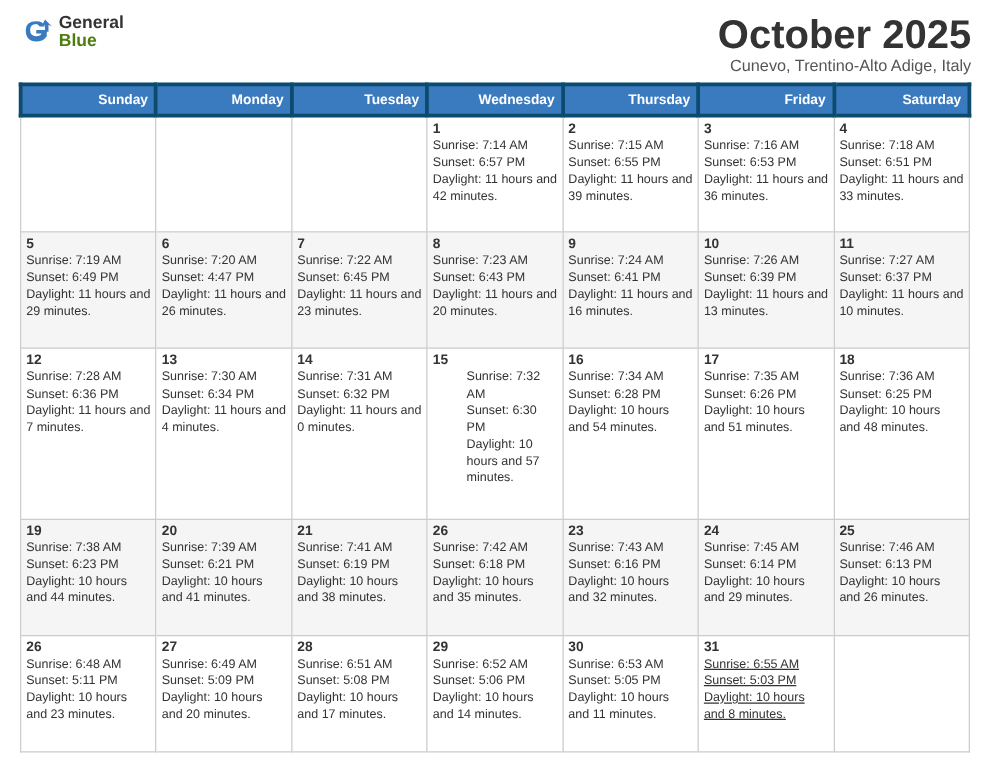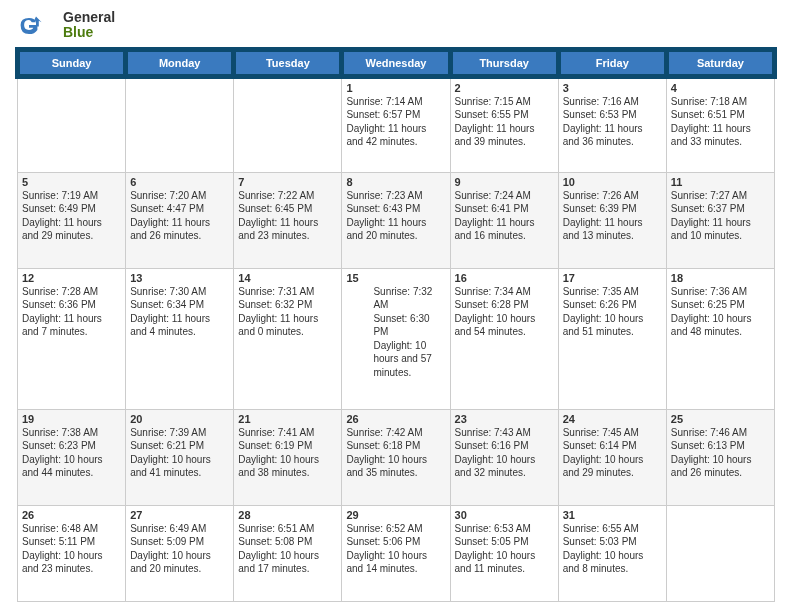--- a/index.html
+++ b/index.html
@@ -18,22 +18,22 @@
       flex-direction: column;
     }
     .header {
       display: flex;
       align-items: flex-start;
       justify-content: space-between;
       margin-bottom: 6px;
     }
     .logo {
       display: flex;
-      align-items: center;
-      gap: 20px;
+      align-items: flex-start;
+      gap: 4px;
     }
     .logo-text {
       display: flex;
       flex-direction: column;
       line-height: 1.1;
     }
     .logo-general {
       font-size: 14px;
       font-weight: bold;
       color: #333;
@@ -63,23 +63,23 @@
     .calendar-table {
       width: 100%;
       border-collapse: collapse;
       flex: 1;
     }
     .calendar-table th {
       background-color: #3a7abf;
       color: #fff;
       font-size: 11px;
       font-weight: bold;
-      text-align: center;
+      text-align: right;
       padding: 5px 5px;
-      border: 5px solid #0c4a6e;
+      border: 3px solid #0c4a6e;
     }
     .calendar-table td {
       border: 1px solid #ccc;
       vertical-align: top;
       padding: 3px 4px;
       width: calc(100% / 7);
       height: 78px;
       background: #fff;
     }
     .calendar-table tr:nth-child(even) td {
@@ -108,20 +108,24 @@
   <div class="header">
     <div class="logo">
       <svg class="logo-icon" viewBox="0 0 40 40" xmlns="http://www.w3.org/2000/svg">
         <path d="M8 20 Q8 10 20 10 Q28 10 30 16 L24 16 Q22 13 20 13 Q13 13 13 20 Q13 27 20 27 Q25 27 26 24 L20 24 L20 20 L32 20 L32 27 Q28 33 20 33 Q8 33 8 20Z" fill="#3a7abf"></path>
         <path d="M30 8 L38 16 L34 14 L34 22 L30 22 L30 14 L26 16 Z" fill="#3a7abf"></path>
       </svg>
       <div class="logo-text">
         <span class="logo-general">General</span>
         <span class="logo-blue">Blue</span>
       </div>
+    </div>
+    <div class="title-block">
+      <div class="month-title">October 2025</div>
+      <div class="subtitle">Cunevo, Trentino-Alto Adige, Italy</div>
     </div>
   </div>
 
   <table class="calendar-table">
     <thead>
       <tr>
         <th>Sunday</th>
         <th>Monday</th>
         <th>Tuesday</th>
         <th>Wednesday</th>
@@ -318,21 +322,21 @@
 Daylight: 10 hours and 14 minutes.</div>
           </td>
           <td>
             <span class="day-number">30</span>
             <div class="day-info" style="white-space: pre-line;">Sunrise: 6:53 AM
 Sunset: 5:05 PM
 Daylight: 10 hours and 11 minutes.</div>
           </td>
           <td>
             <span class="day-number">31</span>
-            <div class="day-info" style="white-space: pre-line;">Sunrise: 6:55 AM
+            <div class="day-info" style="white-space: pre-line; text-decoration: underline;">Sunrise: 6:55 AM
 Sunset: 5:03 PM
 Daylight: 10 hours and 8 minutes.</div>
           </td>
           <td class="empty-cell"></td>
         </tr>
       </tbody>
   </table>
 </div>
 
 </body></html>

